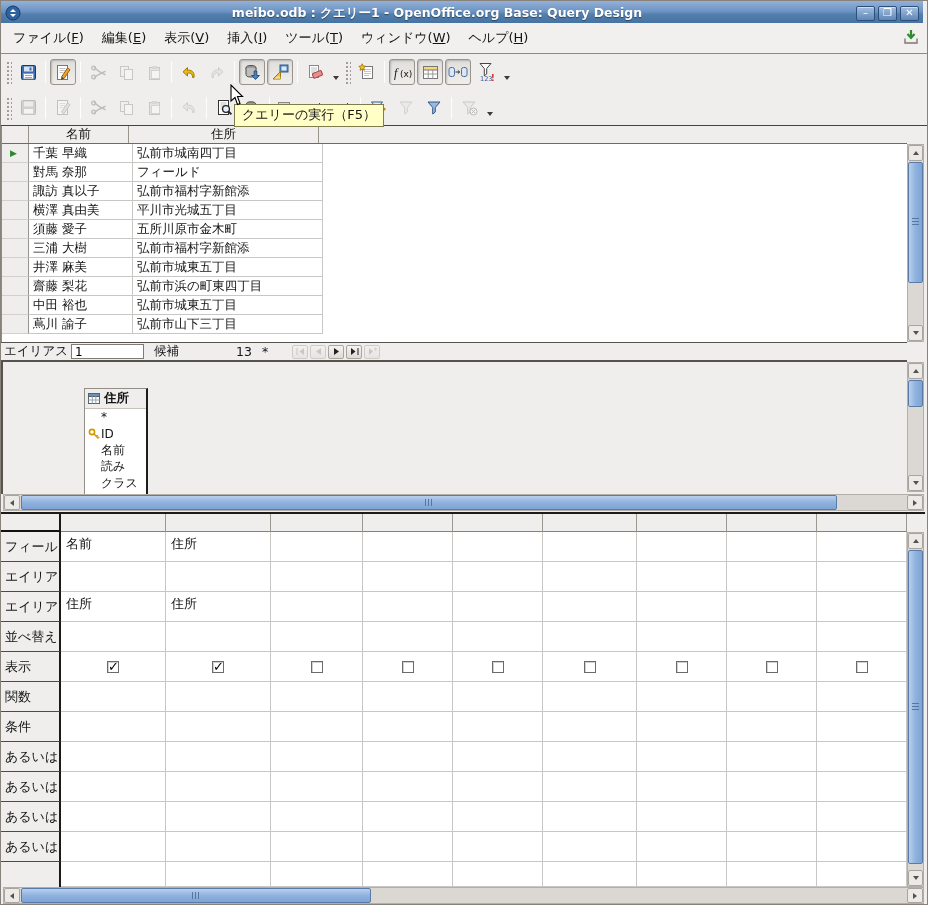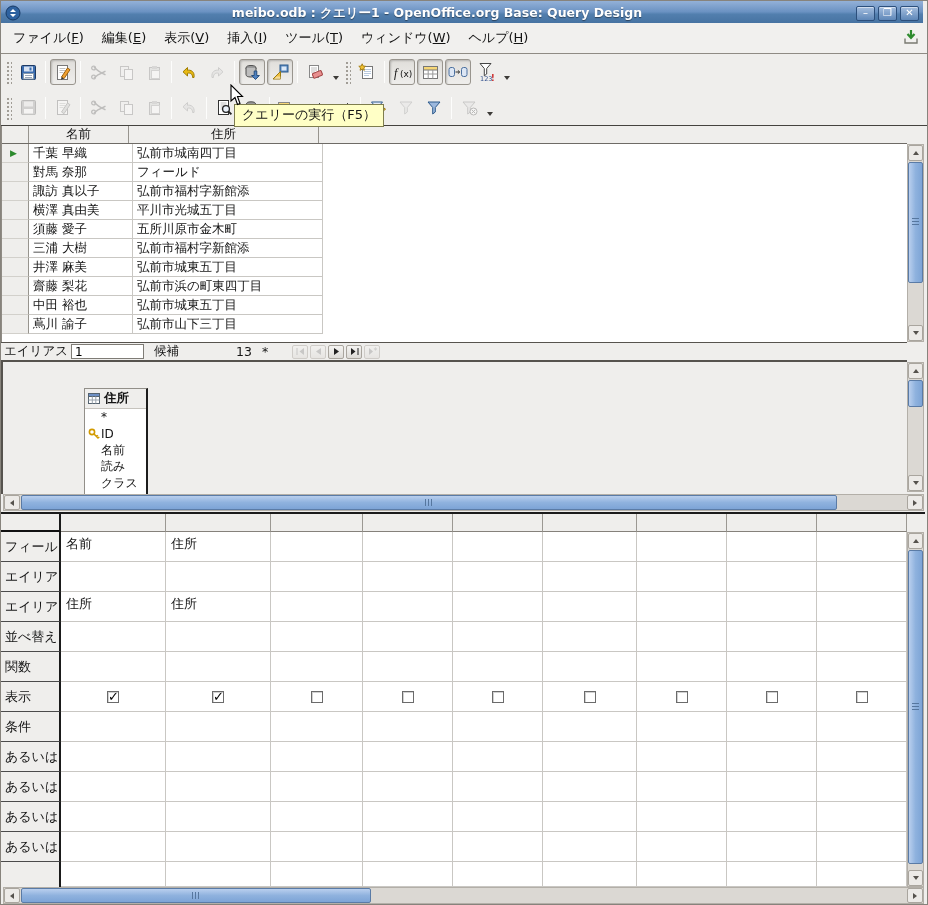--- a/index.html
+++ b/index.html
@@ -600,32 +600,20 @@
           <div class="gcell" style="width: 105px; flex: 0 0 auto;"></div>
           <div class="gcell" style="width: 92px; flex: 0 0 auto;"></div>
           <div class="gcell" style="width: 90px; flex: 0 0 auto;"></div>
           <div class="gcell" style="width: 90px; flex: 0 0 auto;"></div>
           <div class="gcell" style="width: 94px; flex: 0 0 auto;"></div>
           <div class="gcell" style="width: 90px; flex: 0 0 auto;"></div>
           <div class="gcell" style="width: 90px; flex: 0 0 auto;"></div>
           <div class="gcell" style="width: 90px; flex: 0 0 auto;"></div>
         </div>
         <div class="grow">
-          <div class="glabel">関数</div>
-          <div class="gcell" style="width: 105px; flex: 0 0 auto;"></div>
-          <div class="gcell" style="width: 105px; flex: 0 0 auto;"></div>
-          <div class="gcell" style="width: 92px; flex: 0 0 auto;"></div>
-          <div class="gcell" style="width: 90px; flex: 0 0 auto;"></div>
-          <div class="gcell" style="width: 90px; flex: 0 0 auto;"></div>
-          <div class="gcell" style="width: 94px; flex: 0 0 auto;"></div>
-          <div class="gcell" style="width: 90px; flex: 0 0 auto;"></div>
-          <div class="gcell" style="width: 90px; flex: 0 0 auto;"></div>
-          <div class="gcell" style="width: 90px; flex: 0 0 auto;"></div>
-        </div>
-        <div class="grow">
           <div class="glabel">表示</div>
           <div class="gcell ck" style="width: 105px; flex: 0 0 auto;">
             <span class="cb on"></span>
           </div>
           <div class="gcell ck" style="width: 105px; flex: 0 0 auto;">
             <span class="cb on"></span>
           </div>
           <div class="gcell ck" style="width: 92px; flex: 0 0 auto;">
             <span class="cb"></span>
           </div>
@@ -640,20 +628,32 @@
           </div>
           <div class="gcell ck" style="width: 90px; flex: 0 0 auto;">
             <span class="cb"></span>
           </div>
           <div class="gcell ck" style="width: 90px; flex: 0 0 auto;">
             <span class="cb"></span>
           </div>
           <div class="gcell ck" style="width: 90px; flex: 0 0 auto;">
             <span class="cb"></span>
           </div>
+        </div>
+        <div class="grow">
+          <div class="glabel">関数</div>
+          <div class="gcell" style="width: 105px; flex: 0 0 auto;"></div>
+          <div class="gcell" style="width: 105px; flex: 0 0 auto;"></div>
+          <div class="gcell" style="width: 92px; flex: 0 0 auto;"></div>
+          <div class="gcell" style="width: 90px; flex: 0 0 auto;"></div>
+          <div class="gcell" style="width: 90px; flex: 0 0 auto;"></div>
+          <div class="gcell" style="width: 94px; flex: 0 0 auto;"></div>
+          <div class="gcell" style="width: 90px; flex: 0 0 auto;"></div>
+          <div class="gcell" style="width: 90px; flex: 0 0 auto;"></div>
+          <div class="gcell" style="width: 90px; flex: 0 0 auto;"></div>
         </div>
         <div class="grow">
           <div class="glabel">条件</div>
           <div class="gcell" style="width: 105px; flex: 0 0 auto;"></div>
           <div class="gcell" style="width: 105px; flex: 0 0 auto;"></div>
           <div class="gcell" style="width: 92px; flex: 0 0 auto;"></div>
           <div class="gcell" style="width: 90px; flex: 0 0 auto;"></div>
           <div class="gcell" style="width: 90px; flex: 0 0 auto;"></div>
           <div class="gcell" style="width: 94px; flex: 0 0 auto;"></div>
           <div class="gcell" style="width: 90px; flex: 0 0 auto;"></div>

